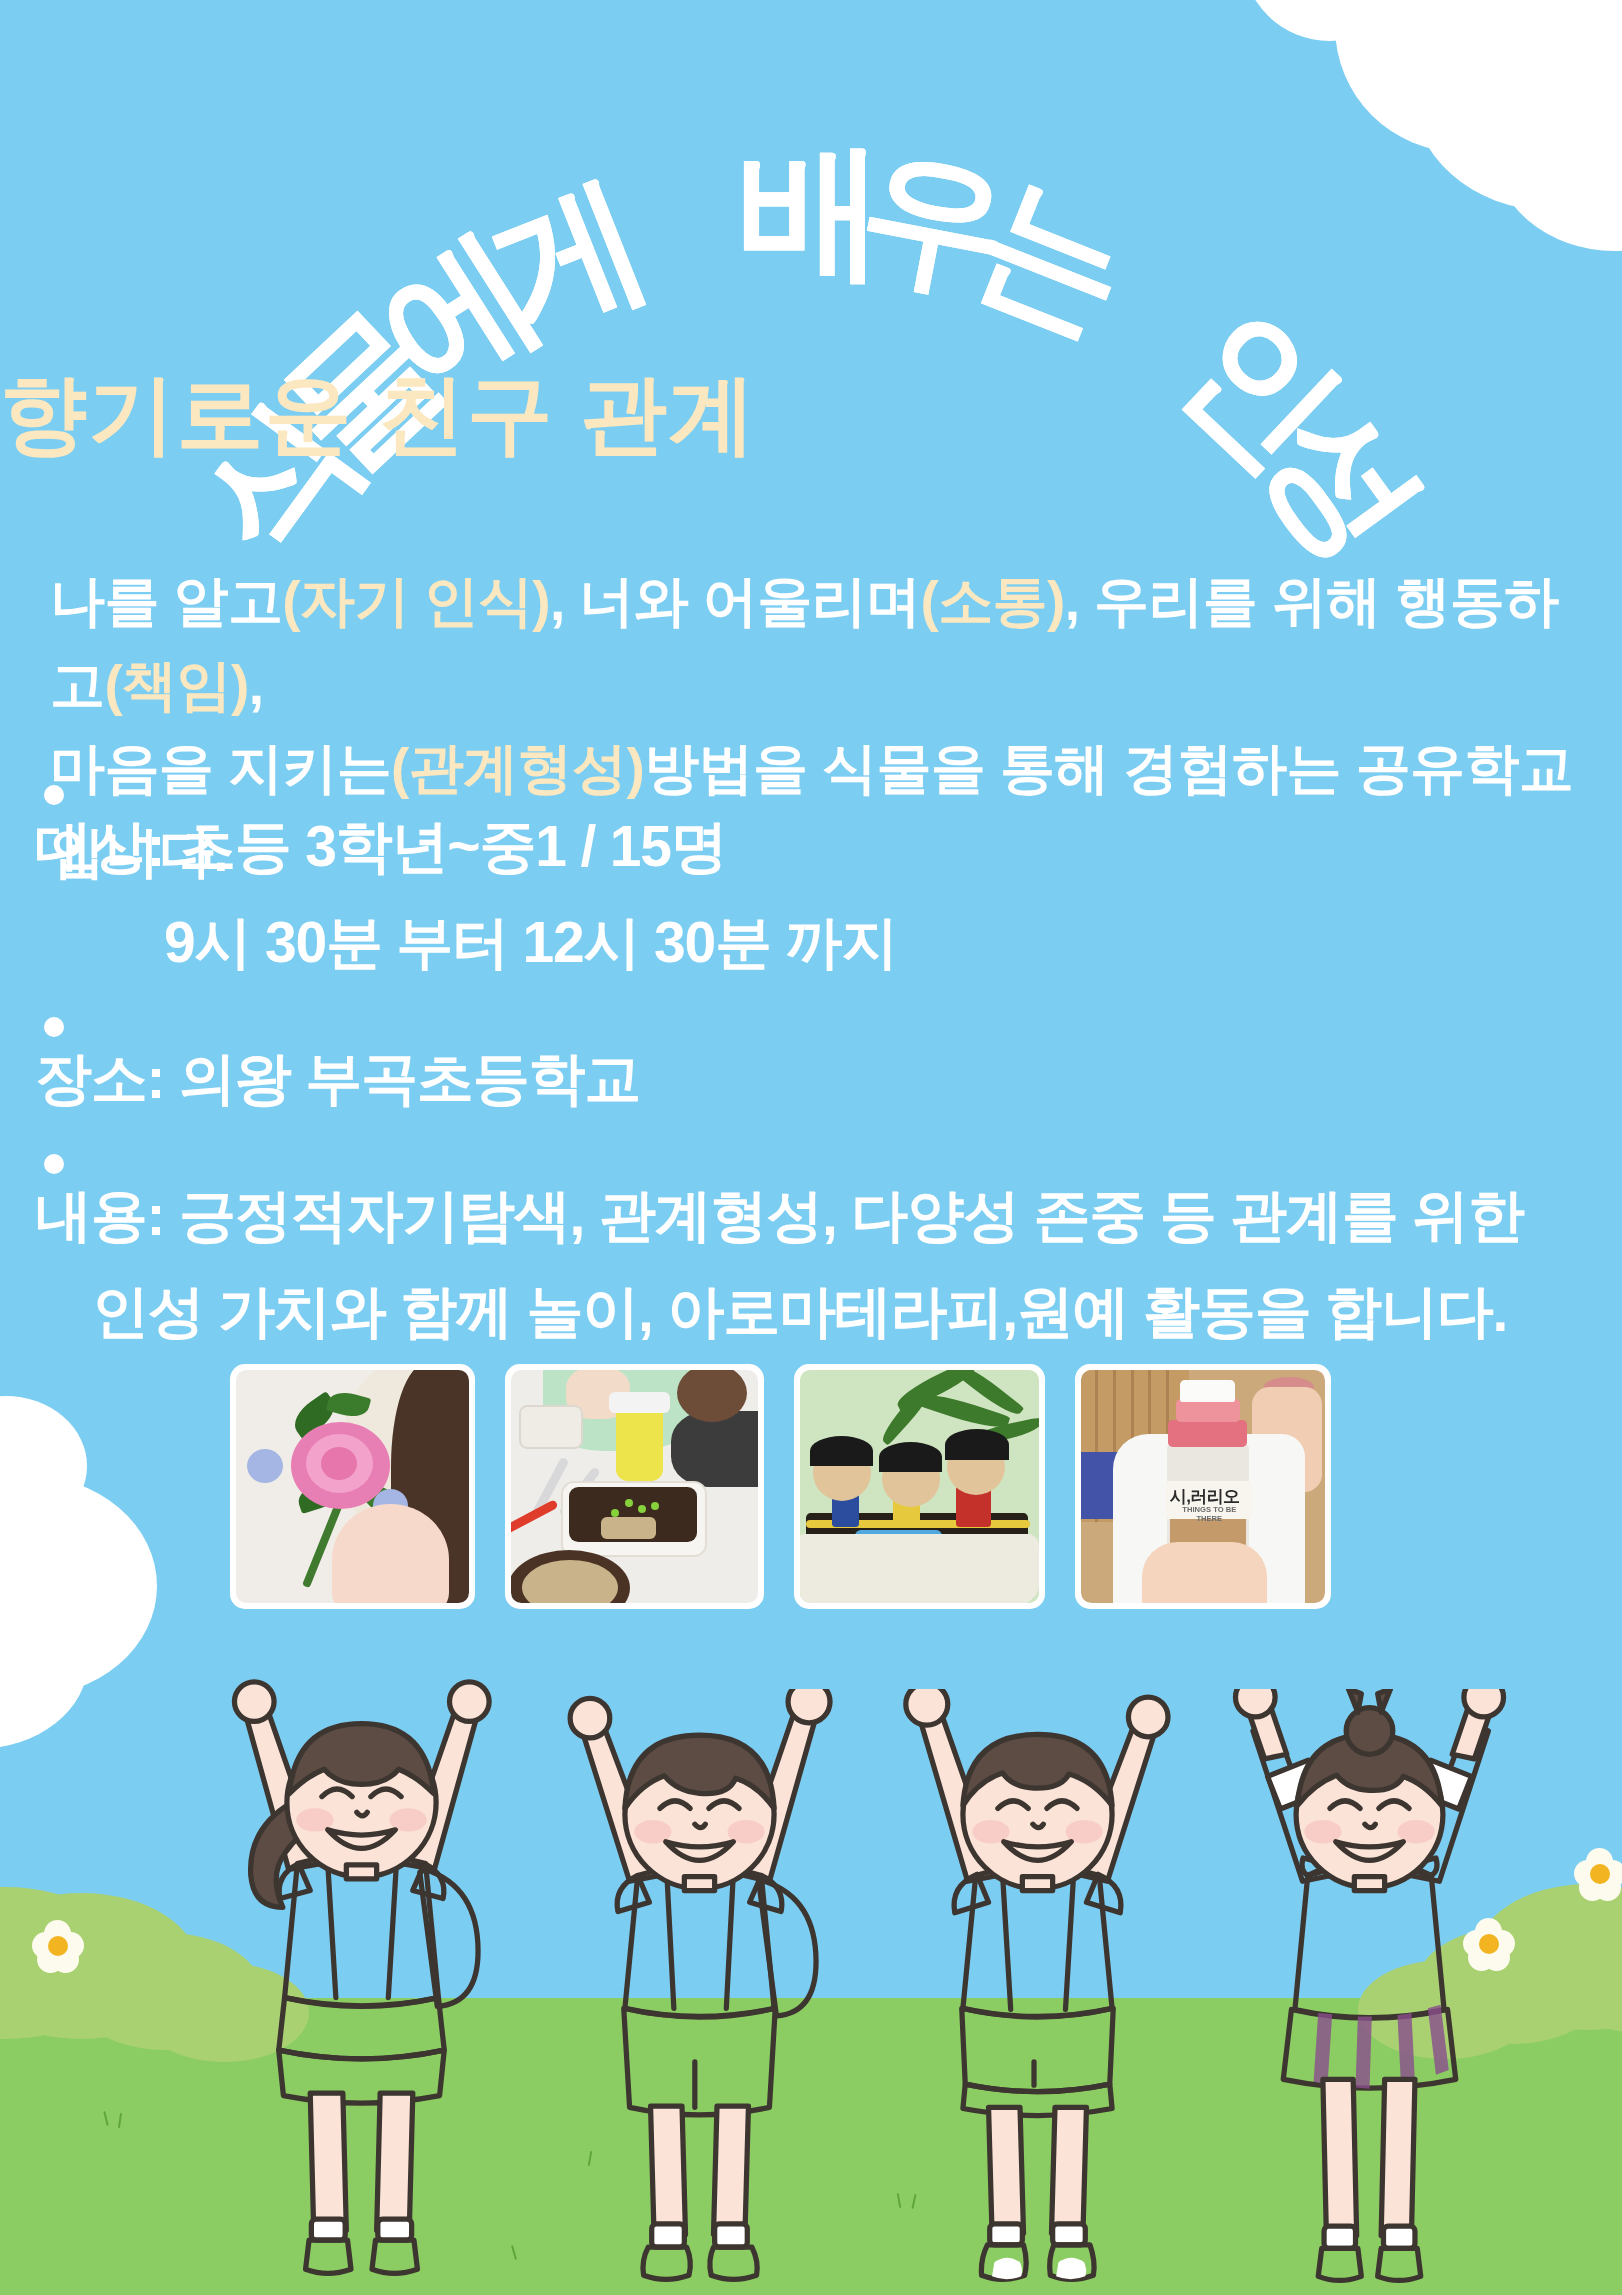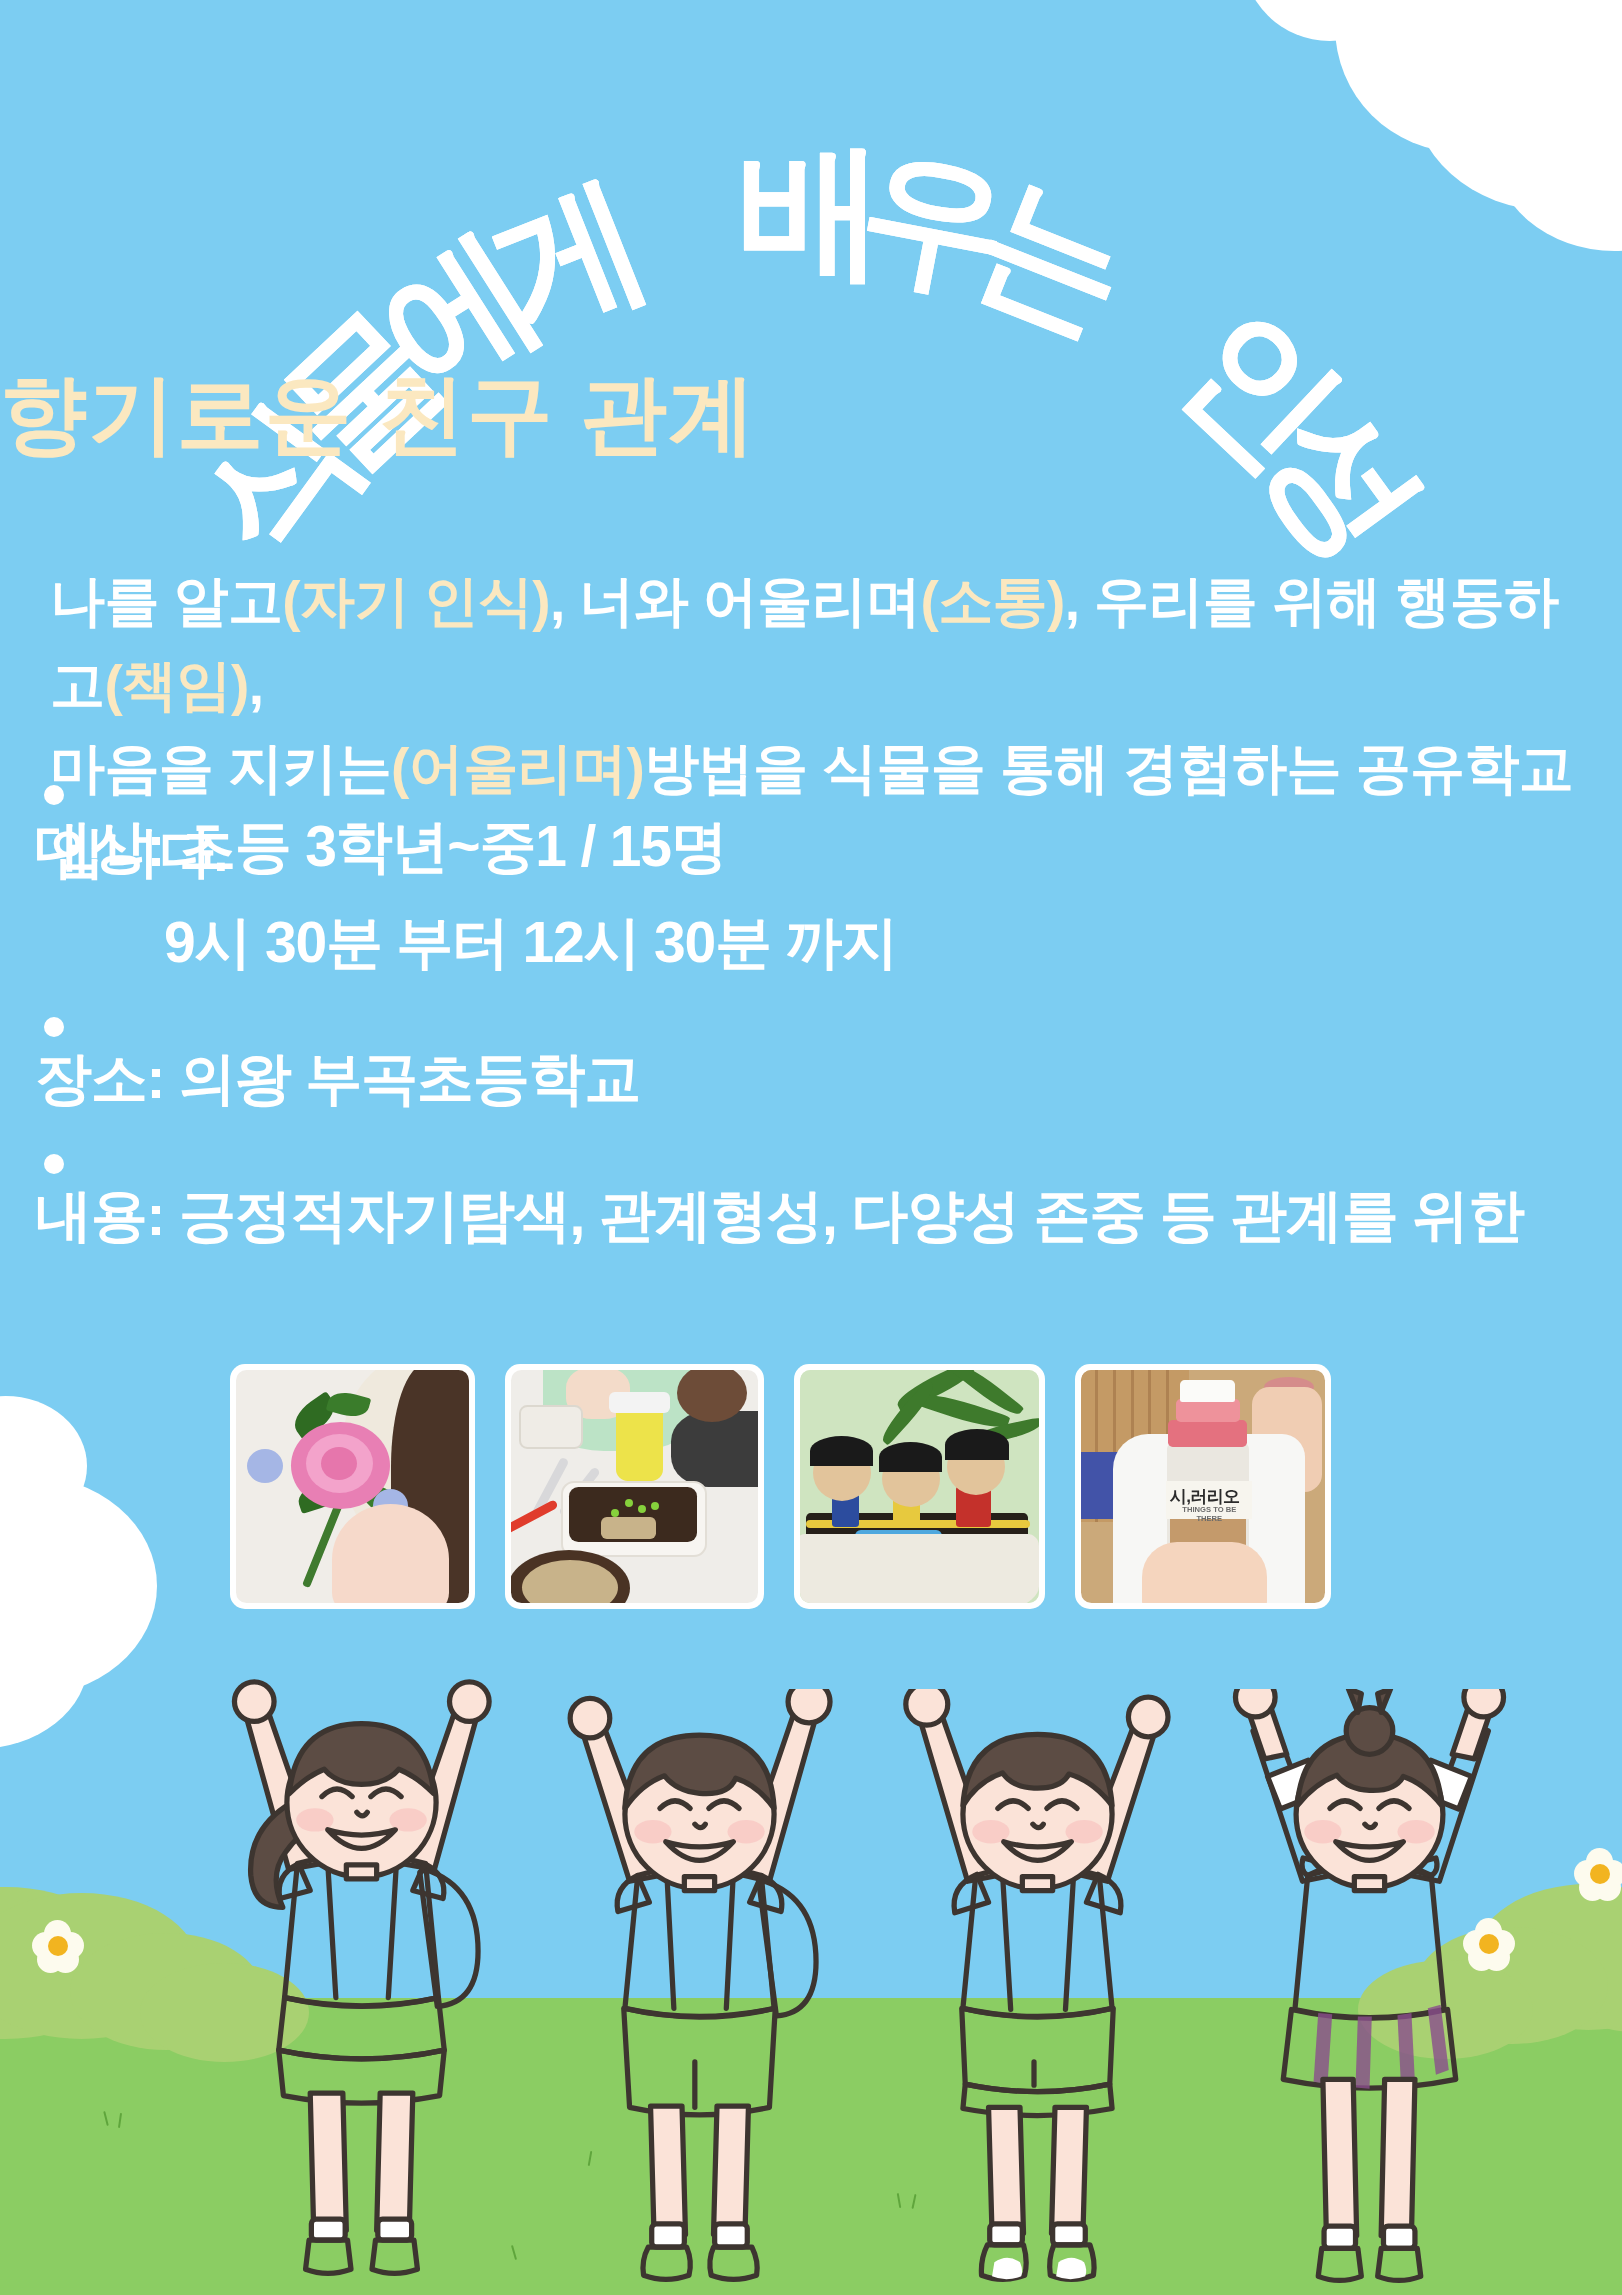--- a/index.html
+++ b/index.html
@@ -323,21 +323,21 @@
       <span class="arc-ch" style="left: 1344px; top: 382px; transform: translate(-50%, -50%) rotate(54deg);">성</span>
     </div>
 
   <div class="subtitle">향기로운 친구 관계</div>
 
   <div class="lead">
     <div>
       <span>나를 알고</span><span class="hl">(자기 인식)</span><span>, 너와 어울리며</span><span class="hl">(소통)</span><span>, 우리를 위해 행동하고</span><span class="hl">(책임)</span><span>,</span>
     </div>
     <div>
-      <span>마음을 지키는</span><span class="hl">(어울리며)</span><span>방법을 식물을 통해 경험하는 공유학교 입니다.</span>
+      <span>마음을 지키는</span><span class="hl">(관계형성)</span><span>방법을 식물을 통해 경험하는 공유학교 입니다.</span>
     </div>
   </div>
 
   <div class="bullets">
 
     <div class="bl-row">
       <div class="bl-dot"></div>
       <div class="bl-wrap">
         <div class="bl-txt nowrap">대상: 초등 3학년~중1 / 15명</div>
       </div>
@@ -351,20 +351,21 @@
         <div class="bl-txt nowrap">장소: 의왕 부곡초등학교</div>
       </div>
     </div>
 
     <div class="bl-row">
       <div class="bl-dot"></div>
       <div class="bl-wrap">
         <div class="bl-txt nowrap">내용: 긍정적자기탐색, 관계형성, 다양성 존중 등 관계를 위한</div>
       </div>
     </div>
+    <div class="bl-sub nowrap" style="padding-left:57px;">인성 가치와 함께 놀이, 아로마테라피,원예 활동을 합니다.</div>
   </div>
 
   <div class="photos">
 
     <div class="photo">
       <div class="inner p1">
         <div class="sleeve"></div>
           <div class="hair"></div>
         <div class="stem"></div>
         <div class="leafa"></div>

